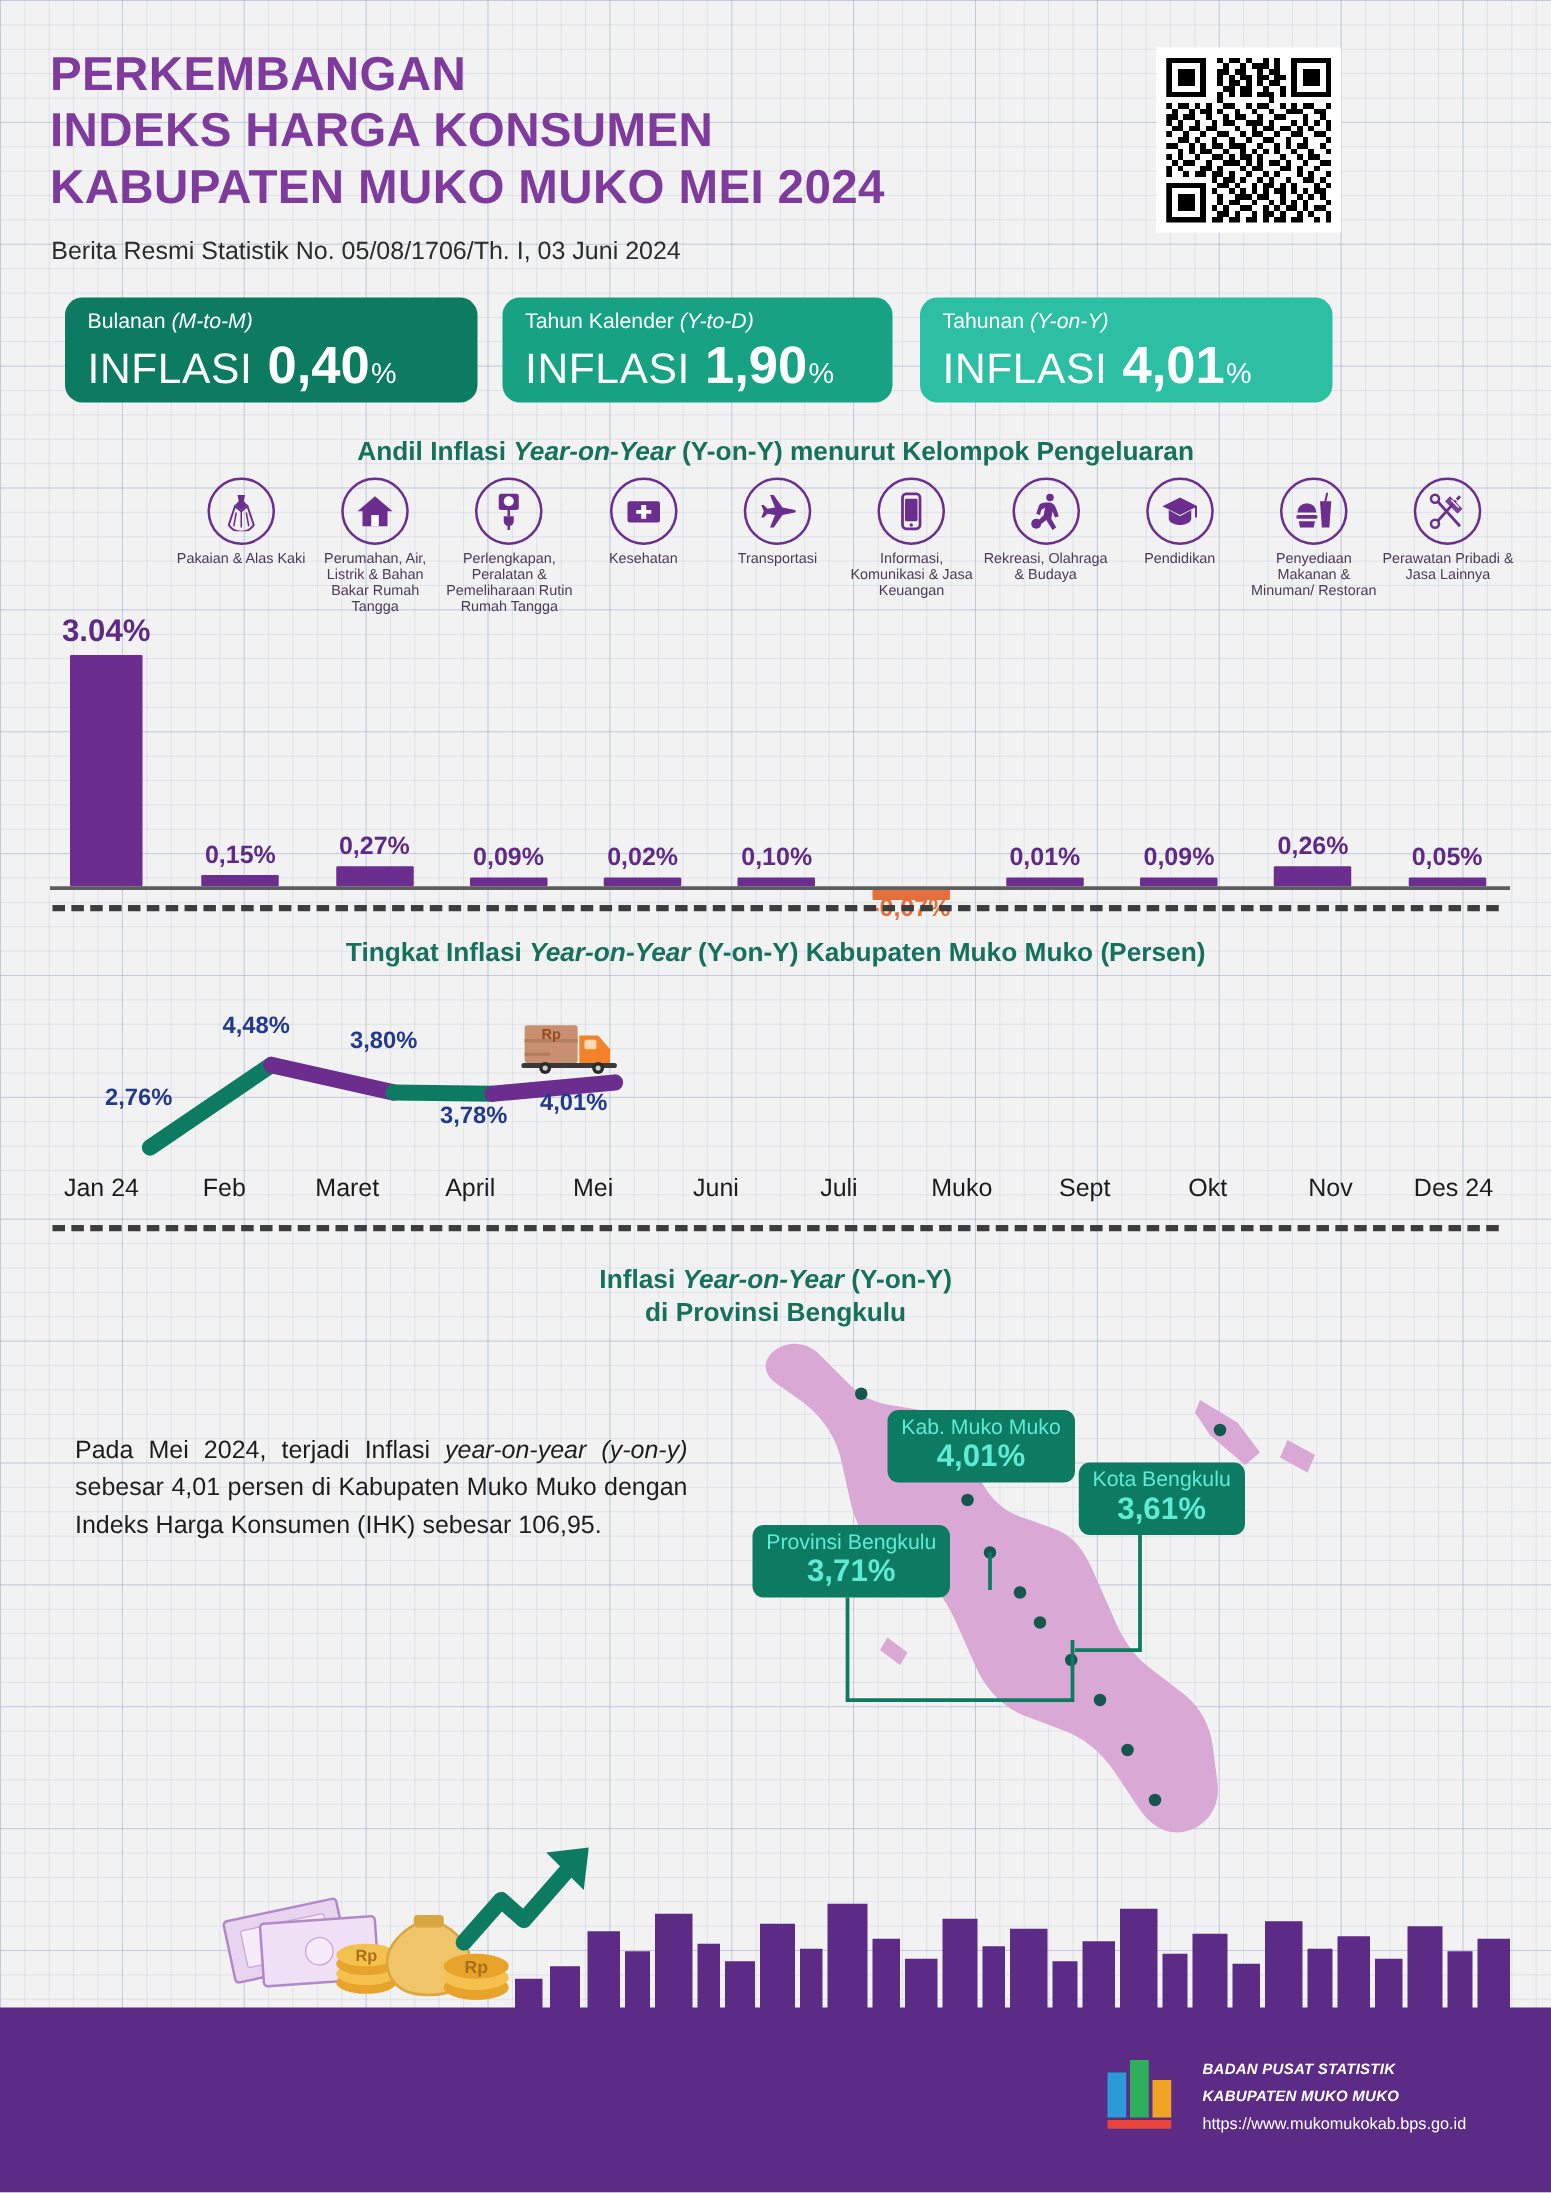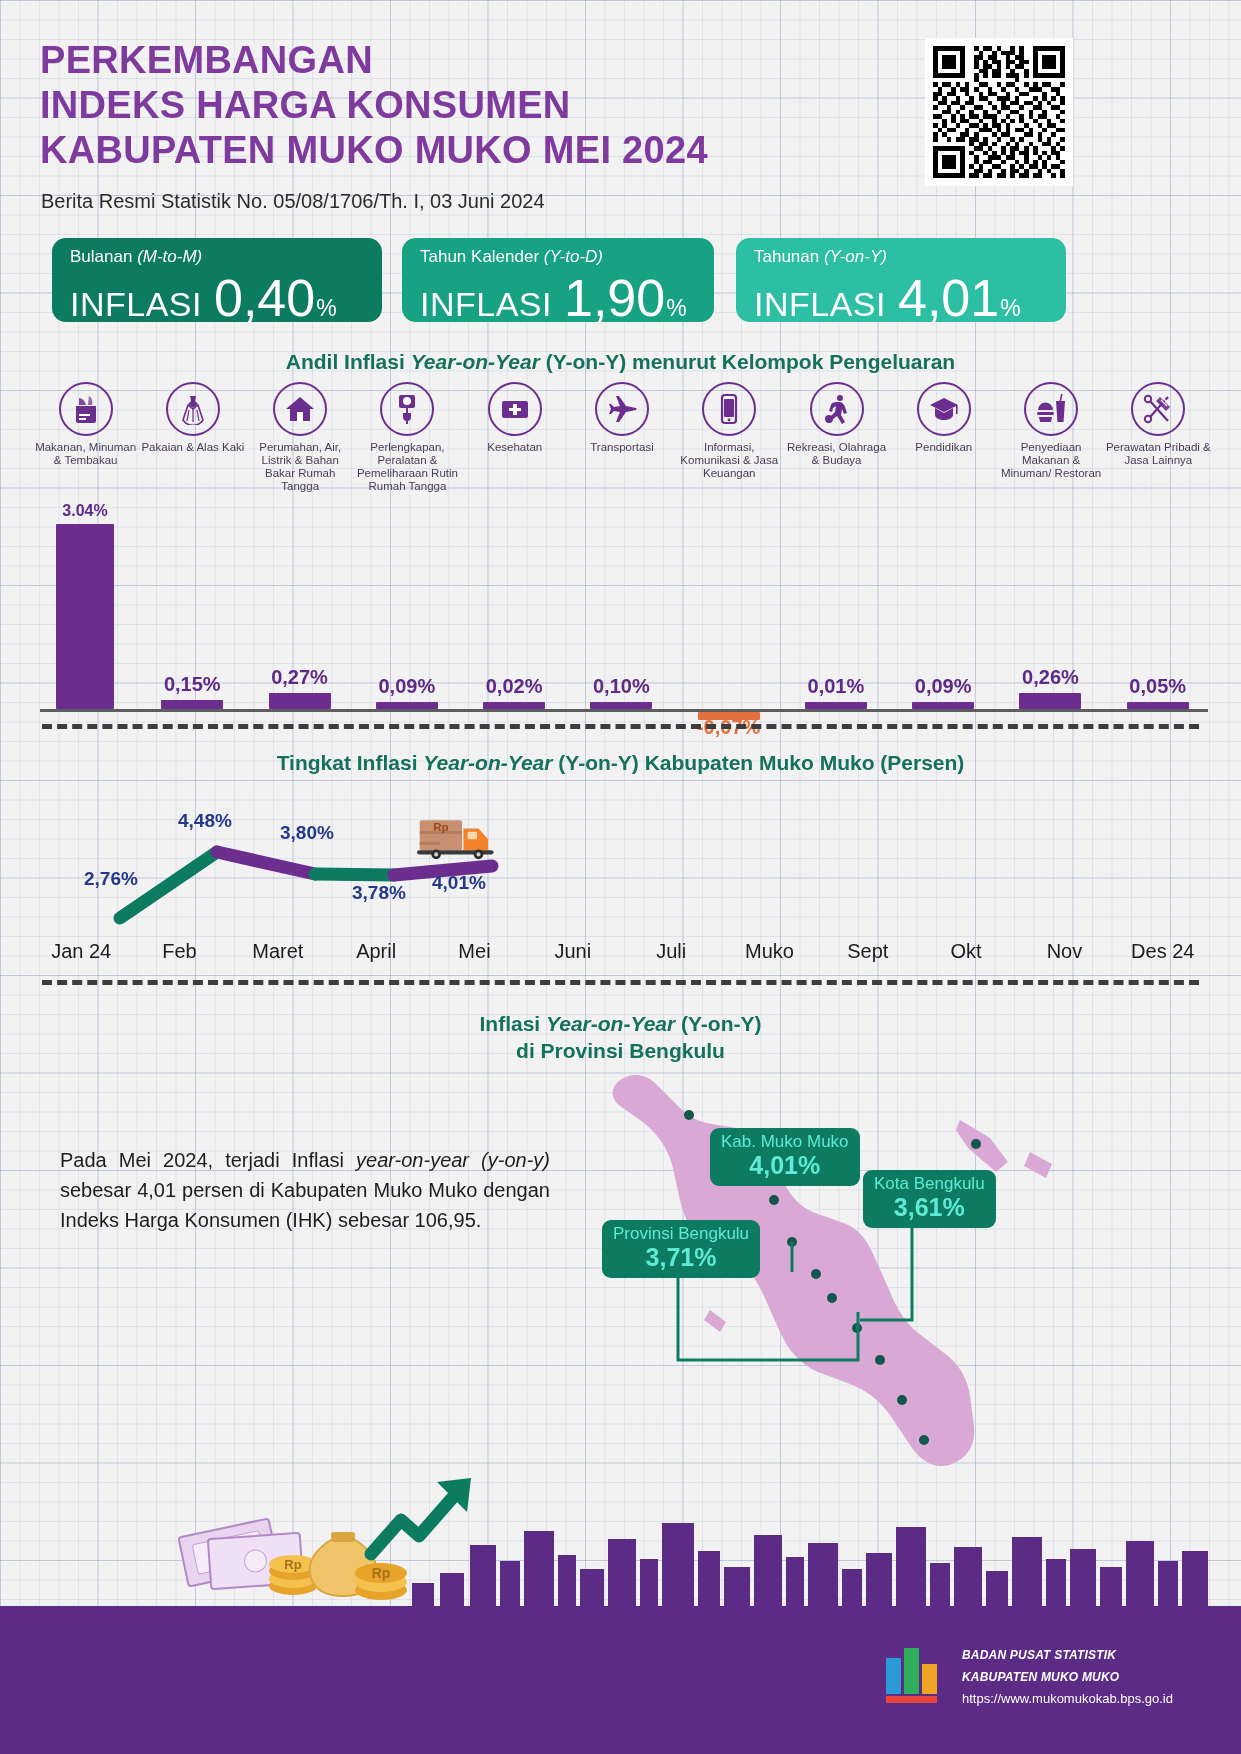--- a/index.html
+++ b/index.html
@@ -50,21 +50,21 @@
     border-radius: 14px; color: #fff;
     padding: 9px 20px 0 18px;
   }
   #kpi-0 { left: 52px;  width: 330px; background: #0d7a62; }
   #kpi-1 { left: 402px; width: 312px; background: #17a283; }
   #kpi-2 { left: 736px; width: 330px; background: #2cbfa3; }
   .kpi-top { font-size: 17px; line-height: 19px; font-weight: 400; }
   .kpi-top i { font-style: italic; }
   .kpi-row { display: flex; align-items: baseline; margin-top: 2px; }
   .kpi-word { font-size: 34px; font-weight: 300; letter-spacing: .5px; }
-  .kpi-val  { font-size: 52px; font-weight: normal; margin-left: 12px; }
+  .kpi-val  { font-size: 42px; font-weight: bold; margin-left: 12px; }
   .kpi-pct  { font-size: 23px; font-weight: 500; margin-left: 1px; }
 
   
   .sec-title {
     position: absolute; width: 100%; text-align: center;
     color: #15705c; font-weight: bold; font-size: 21px;
   }
   .sec-title em { font-style: italic; }
   #t-andil { top: 350px; }
   #t-tingkat { top: 751px; text-align: center; }
@@ -93,21 +93,21 @@
   .bar {
     position: absolute; bottom: 0; left: 50%; transform: translateX(-50%);
     background: #6b2d8e; border-radius: 1px;
   }
   .bar.neg { background: #e3703c; top: 100%; }
   .barlabel {
     position: absolute; left: 50%; transform: translateX(-50%);
     font-size: 20px; font-weight: bold; color: #5e2a86; white-space: nowrap;
   }
   .barlabel.neg { color: #e3703c; }
-  .barlabel.big { font-size: 16px; }
+  .barlabel.big { font-size: 25px; }
 
   
   .dashsep {
     position: absolute; left: 42px; right: 42px; height: 0;
     border-top: 5px dashed #3d3d3d;
   }
   #dash1 { top: 724px; }
   #dash2 { top: 980px; }
 
   
@@ -422,32 +422,20 @@
       <span class="kpi-val">4,01</span>
       <span class="kpi-pct">%</span>
     </div>
   </div>
 
   <div class="sec-title" id="t-andil">
     <span>Andil Inflasi </span><em>Year-on-Year</em><span> (Y-on-Y) menurut Kelompok Pengeluaran</span>
   </div>
 
   <div class="layer" id="icon-row">
-      <div class="icat" style="left: 0.636364px;">
-        <div class="icircle">
-          <svg viewBox="0 0 32 32">
-            <path d="M6 13h20v15a2 2 0 0 1-2 2H8a2 2 0 0 1-2-2z"></path>
-            <path d="M9 5c3 0 6 3 7 7H9z" opacity=".85"></path>
-            <path d="M19 3c3 2 4 6 3 9h-4z" opacity=".7"></path>
-            <rect x="9" y="21" width="11" height="2" fill="#fff"></rect>
-            <rect x="9" y="25" width="7" height="2" fill="#fff"></rect>
-          </svg>
-        </div>
-        <div class="ilabel">Makanan, Minuman &amp; Tembakau</div>
-      </div>
       <div class="icat" style="left: 107.909px;">
         <div class="icircle">
           <svg viewBox="0 0 32 32">
             <path d="M13 3h6l-1 5 3 3-5 4-5-4 3-3z"></path>
             <path d="M11 12l5 4 5-4 5 15a12 12 0 0 1-20 0z" fill="none" stroke="#6b2d8e" stroke-width="1.6"></path>
             <path d="M16 16v13M12 17l-2 11M20 17l2 11" stroke="#6b2d8e" stroke-width="1.2" fill="none"></path>
           </svg>
         </div>
         <div class="ilabel">Pakaian &amp; Alas Kaki</div>
       </div>

